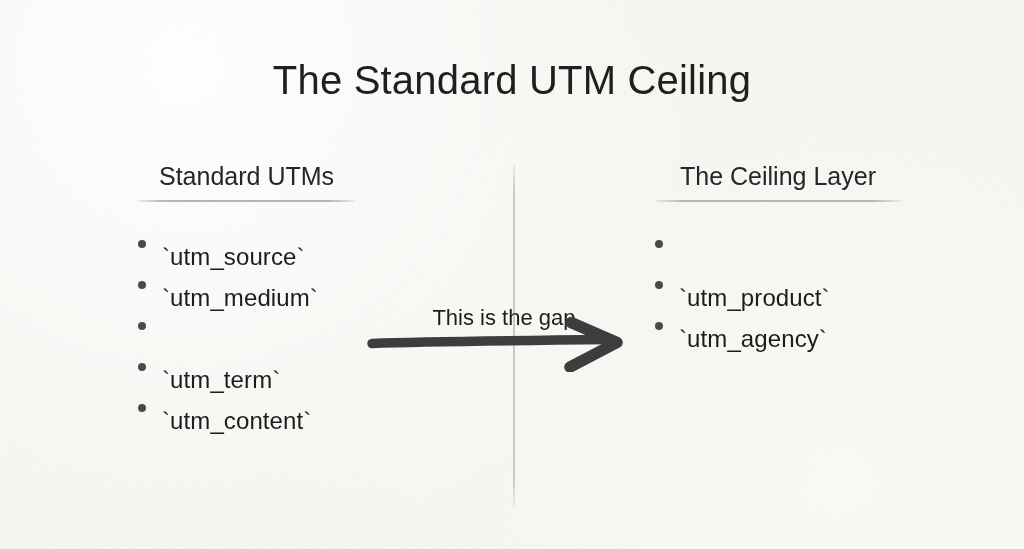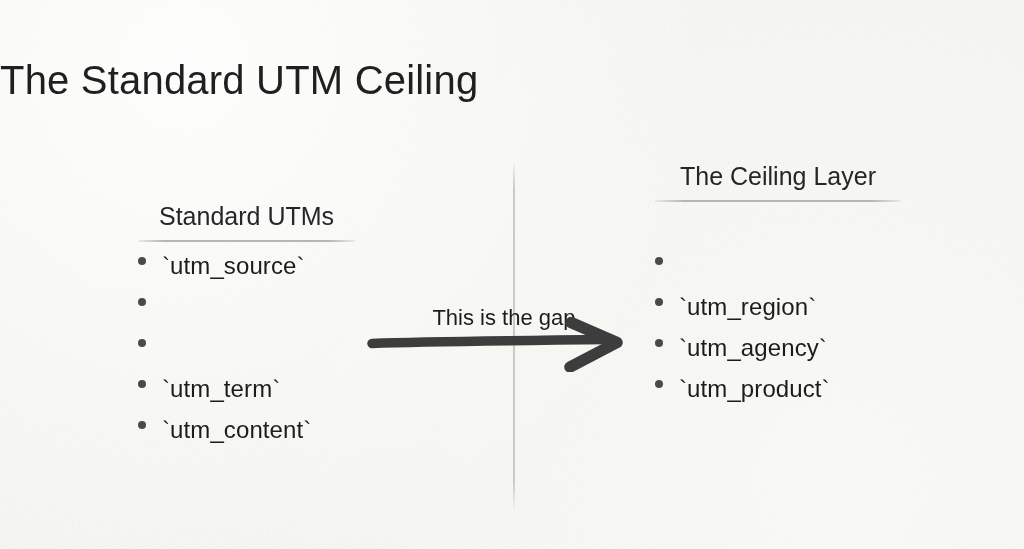--- a/index.html
+++ b/index.html
@@ -27,20 +27,21 @@
       repeating-linear-gradient(-51deg, rgba(0,0,0,0.010) 0px, rgba(0,0,0,0.010) 1px, rgba(255,255,255,0.014) 1px, rgba(255,255,255,0.014) 4px);
     overflow: hidden;
   }
 
   
   #slide-title {
     position: absolute;
     top: 58px;
     left: 0;
     width: 1024px;
+    text-align: center;
     font-size: 40px;
     font-weight: 400;
     letter-spacing: 0.2px;
     color: #1f1f1f;
   }
 
   
   .column {
     position: absolute;
     top: 163px;
@@ -49,21 +50,21 @@
   #column-right { left: 655px; width: 248px; }
 
   .column-heading {
     font-size: 25px;
     font-weight: 400;
     color: #26262a;
     text-align: center;
     white-space: nowrap;
     line-height: 1.1;
   }
-  #column-left .column-heading  { width: 217px; margin-top: 40px; }
+  #column-left .column-heading  { width: 217px; }
   #column-right .column-heading { width: 246px; }
 
   .heading-rule {
     margin-top: 9px;
     height: 2px;
     border-radius: 2px;
     background: linear-gradient(to right,
                  rgba(190,190,188,0.25) 0%,
                  rgba(178,178,176,0.95) 12%,
                  rgba(178,178,176,0.95) 88%,
@@ -75,21 +76,21 @@
   .item-list {
     list-style: none;
     margin: 0;
     padding: 0;
     position: absolute;
     top: 82px;
     left: 0;
   }
   .list-item {
     display: flex;
-    align-items: center;
+    align-items: flex-start;
     height: 41px;
     white-space: nowrap;
   }
   .bullet-dot {
     flex: 0 0 auto;
     width: 8px;
     height: 8px;
     border-radius: 50%;
     background: #4a4a4a;
     position: relative;
@@ -147,20 +148,21 @@
     <div class="column-heading">Standard UTMs</div>
     <div class="heading-rule"></div>
 
     <ul class="item-list">
       <li class="list-item">
         <span class="bullet-dot"></span>
         <span class="item-label">`utm_source`</span>
       </li>
       <li class="list-item">
         <span class="bullet-dot"></span>
+        <span class="item-label">`utm_medium`</span>
       </li>
       <li class="list-item">
         <span class="bullet-dot"></span>
       </li>
       <li class="list-item">
         <span class="bullet-dot"></span>
         <span class="item-label">`utm_term`</span>
       </li>
       <li class="list-item">
         <span class="bullet-dot"></span>
@@ -181,26 +183,22 @@
   <div class="column" id="column-right">
     <div class="column-heading">The Ceiling Layer</div>
     <div class="heading-rule"></div>
 
     <ul class="item-list">
       <li class="list-item">
         <span class="bullet-dot"></span>
       </li>
       <li class="list-item">
         <span class="bullet-dot"></span>
-        <span class="item-label">`utm_region`</span>
+        <span class="item-label">`utm_product`</span>
       </li>
       <li class="list-item">
         <span class="bullet-dot"></span>
         <span class="item-label">`utm_agency`</span>
-      </li>
-      <li class="list-item">
-        <span class="bullet-dot"></span>
-        <span class="item-label">`utm_product`</span>
       </li>
     </ul>
   </div>
 
 </div>
 
 </body></html>

